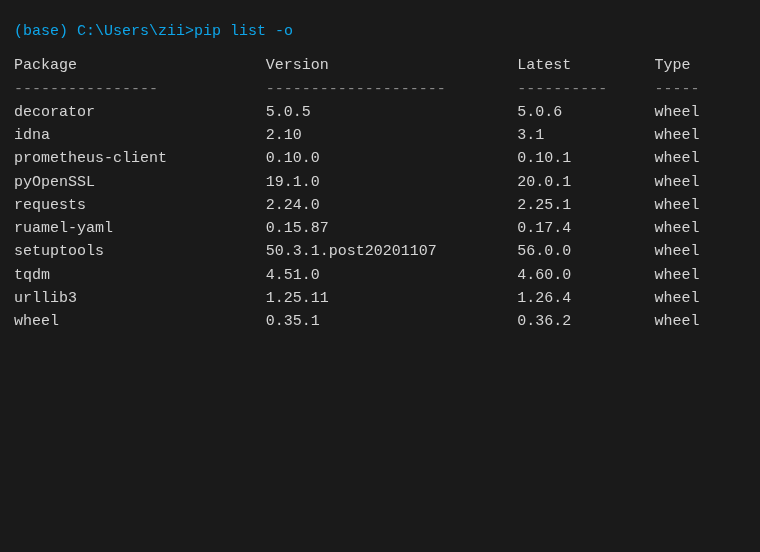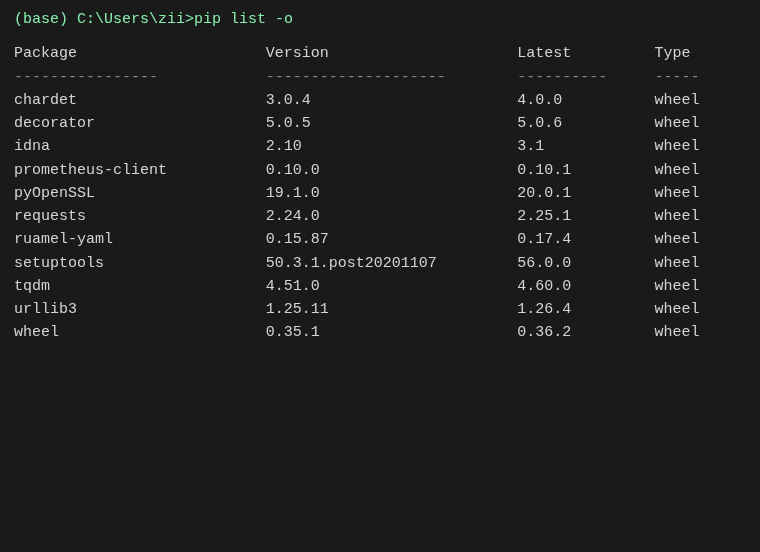--- a/index.html
+++ b/index.html
@@ -18,22 +18,23 @@
       padding: 10px 14px;
       overflow: hidden;
     }
 
     .terminal-line {
       line-height: 1.35;
       white-space: pre;
     }
 
     .cmd-line {
-      color: #86efac;
+      color: #0ea5e9;
       margin-bottom: 4px;
+      margin-top: 12px;
     }
 
     table {
       border-collapse: collapse;
       width: 100%;
       margin-top: 12px;
     }
 
     td {
       padding: 0;
@@ -76,26 +77,20 @@
         <td>Type</td>
       </tr>
       <tr>
         <td class="sep">----------------</td>
         <td class="sep">--------------------</td>
         <td class="sep">----------</td>
         <td class="sep">-----</td>
       </tr>
     </thead>
     <tbody id="table-body">
-        <tr>
-          <td>chardet</td>
-          <td>3.0.4</td>
-          <td>4.0.0</td>
-          <td>wheel</td>
-        </tr>
         <tr>
           <td>decorator</td>
           <td>5.0.5</td>
           <td>5.0.6</td>
           <td>wheel</td>
         </tr>
         <tr>
           <td>idna</td>
           <td>2.10</td>
           <td>3.1</td>

